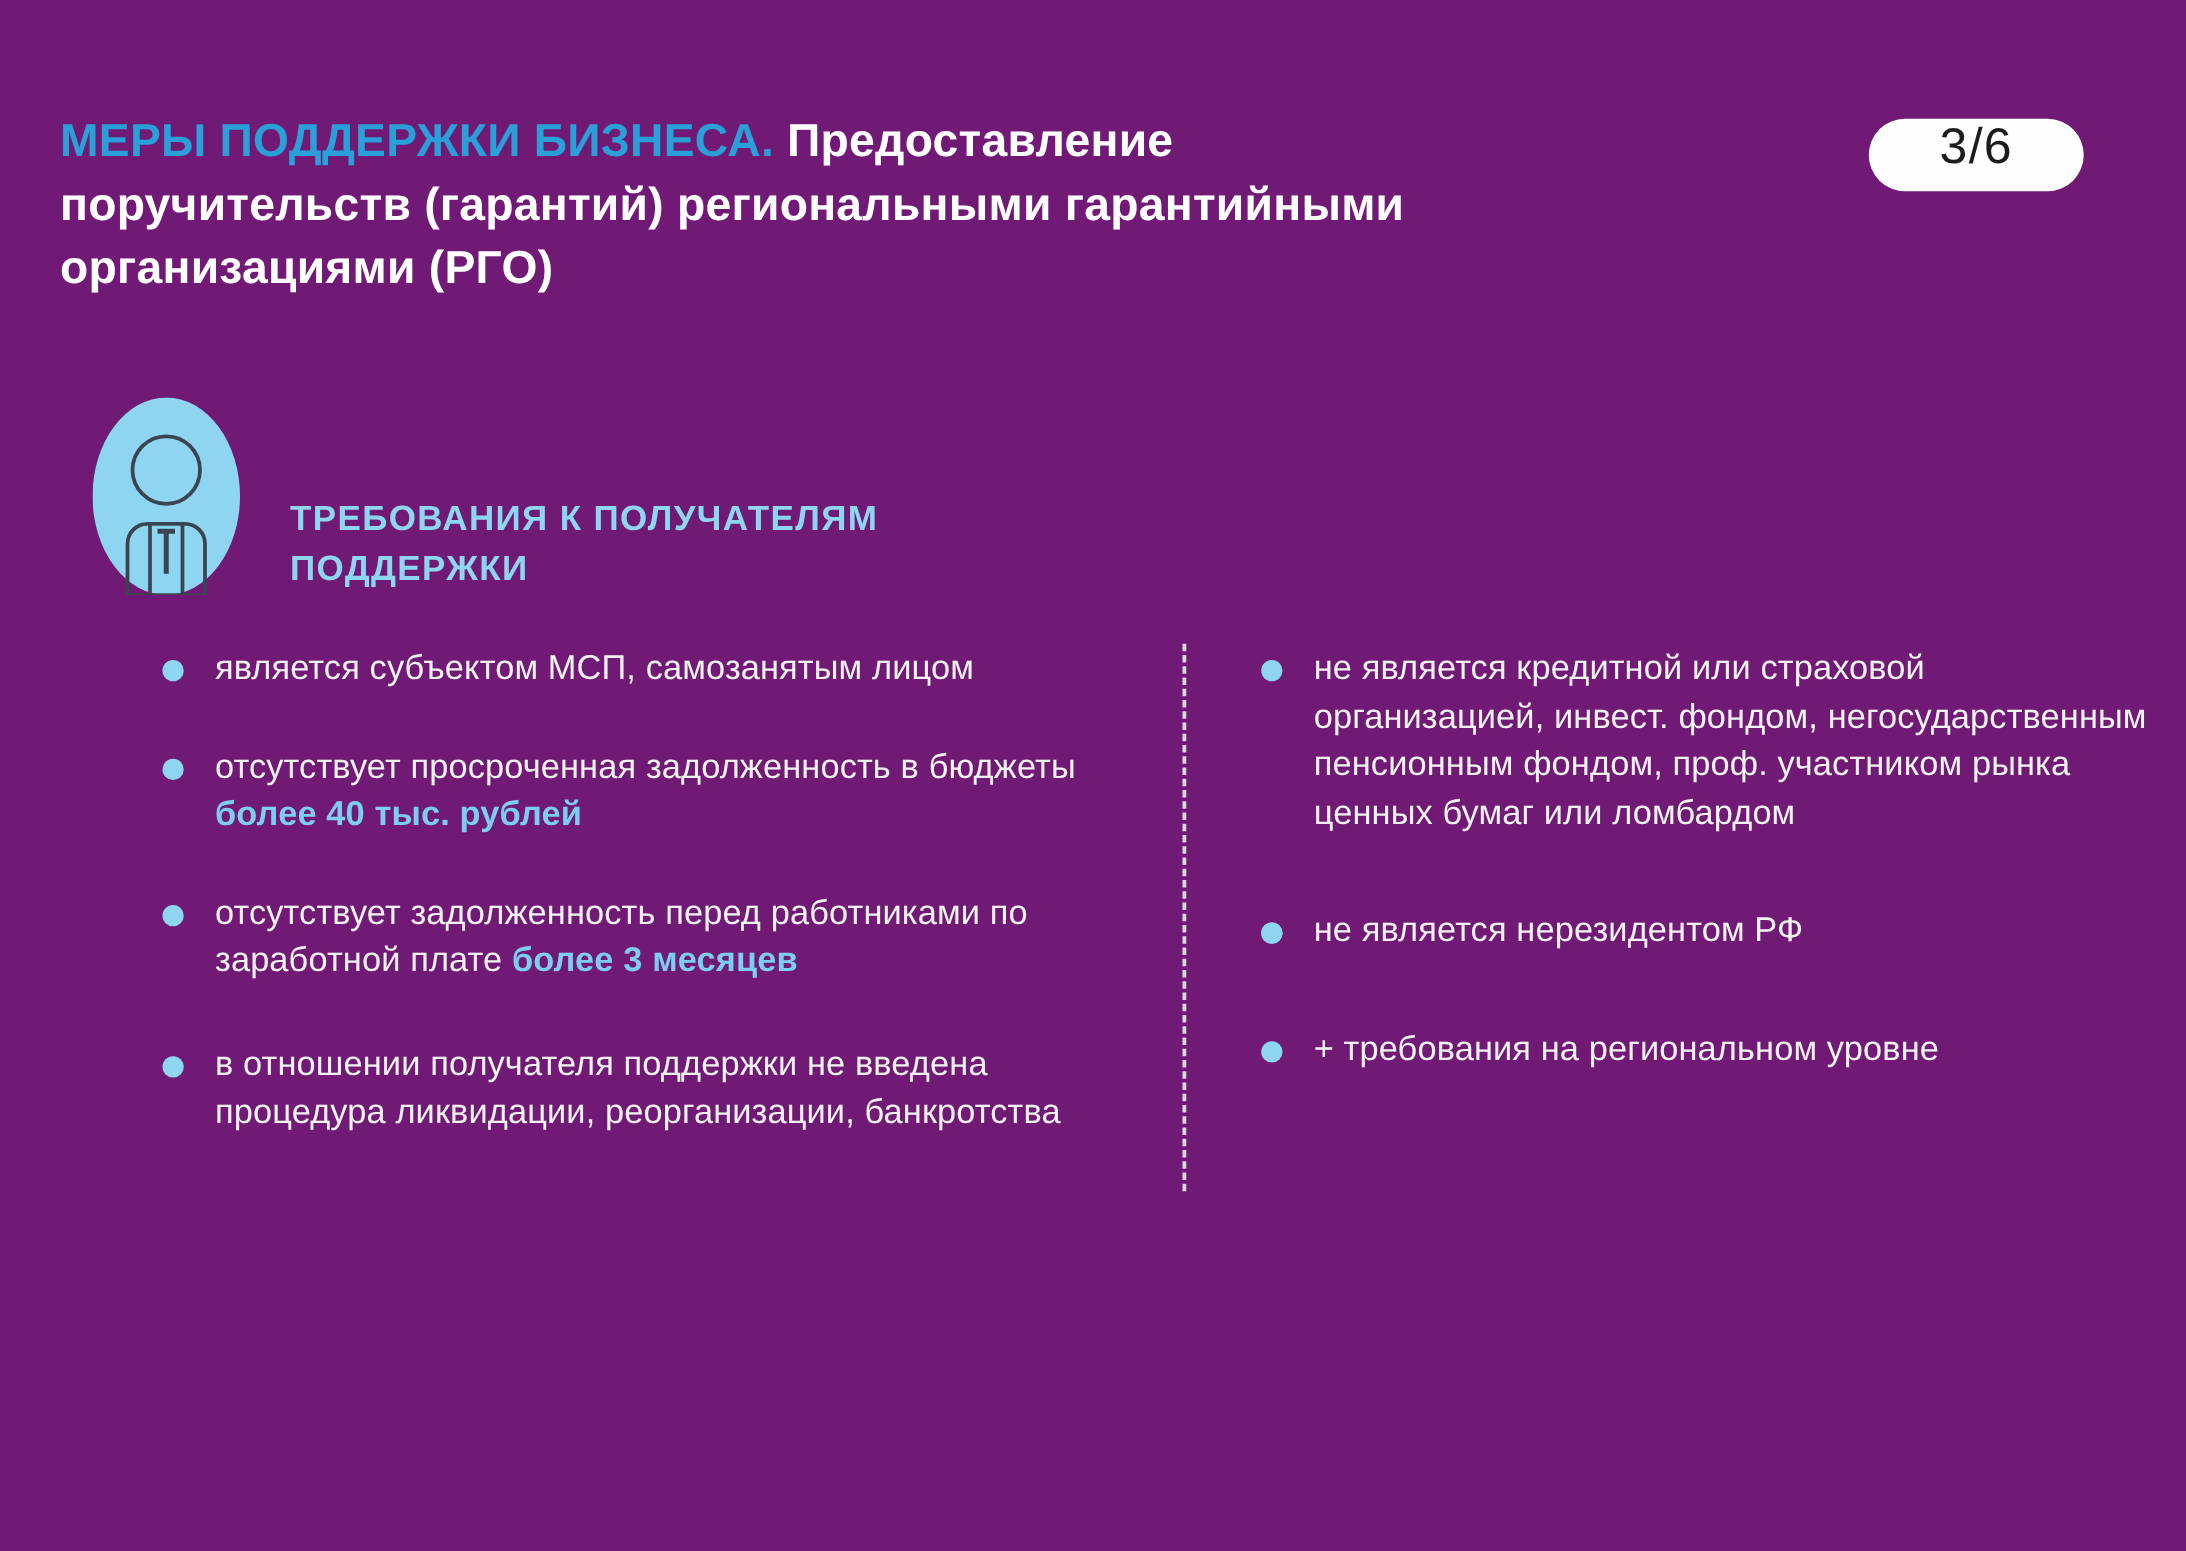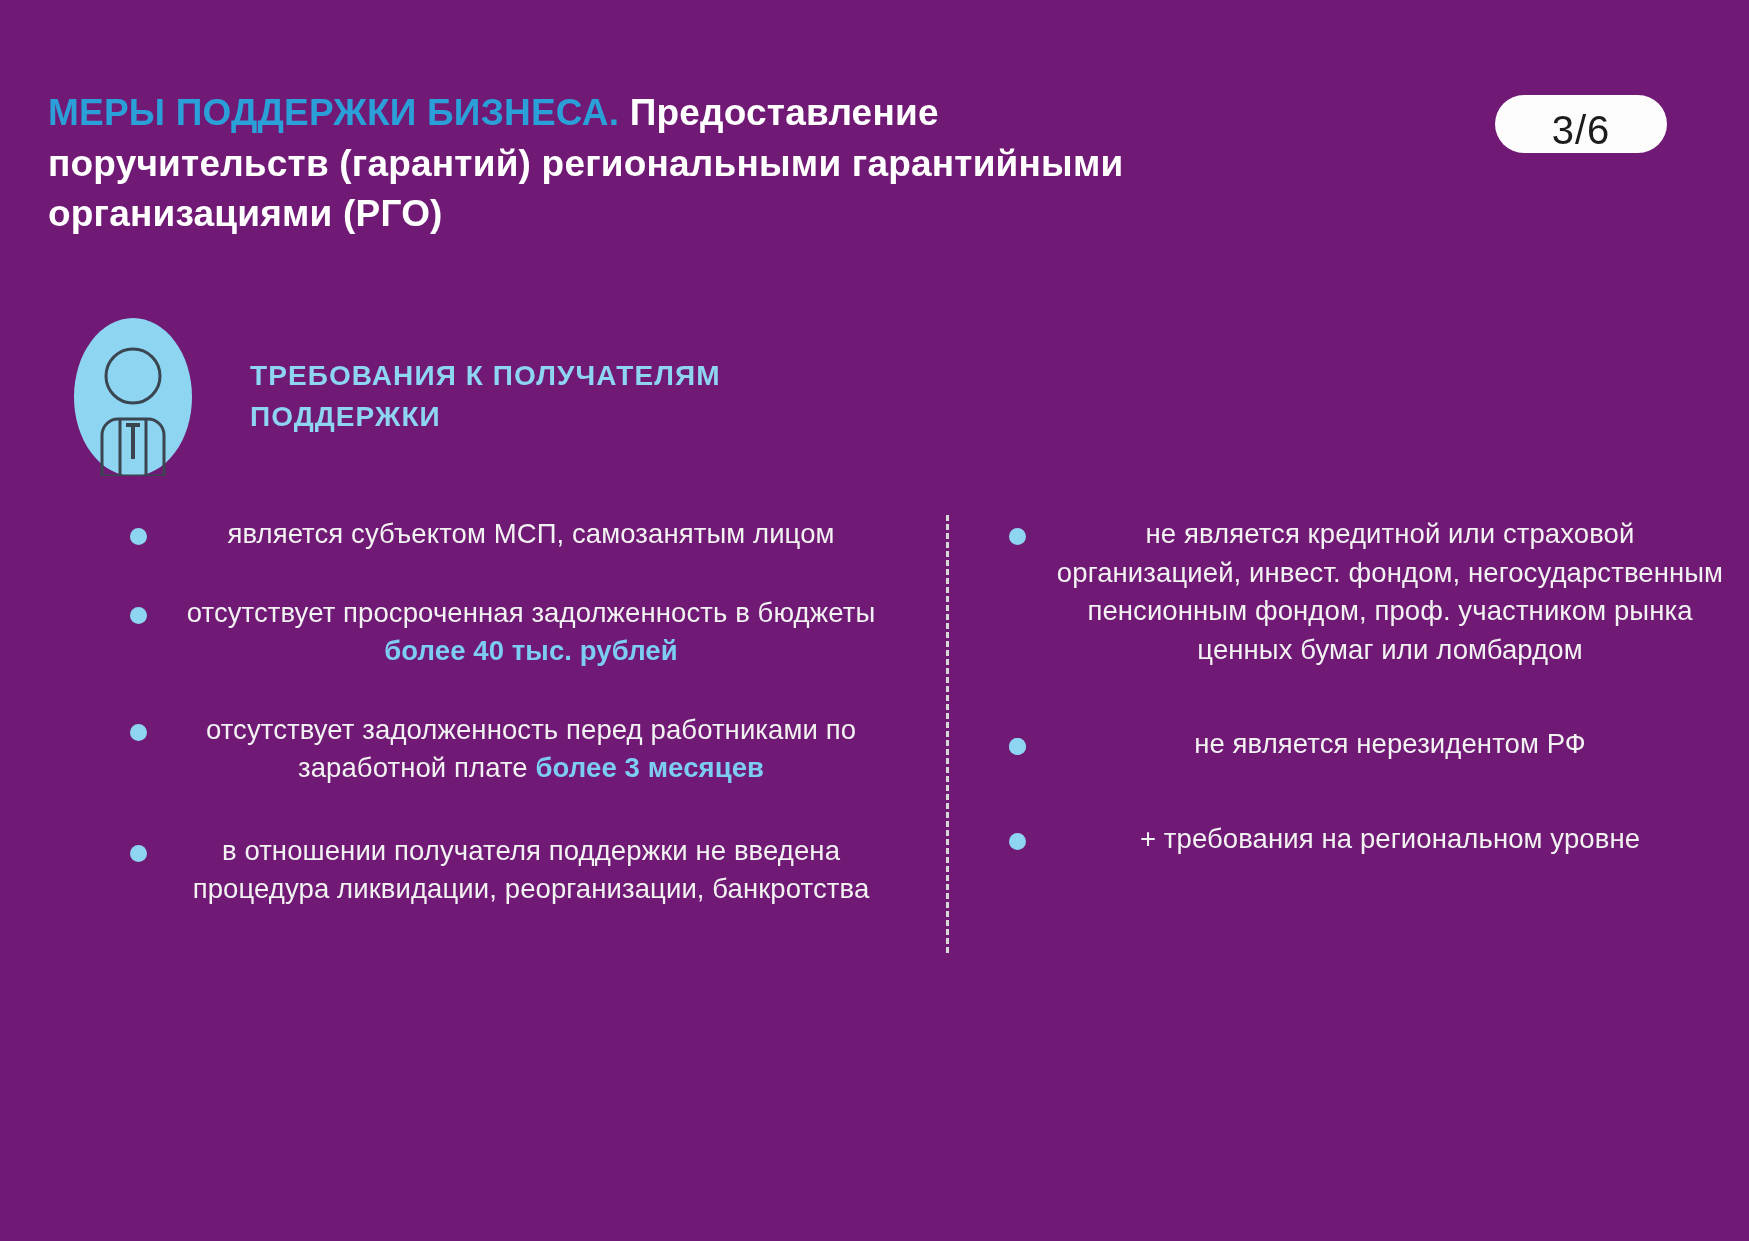--- a/index.html
+++ b/index.html
@@ -43,36 +43,36 @@
 
   .page-badge {
     position: absolute;
     right: 82px;
     top: 95px;
     min-width: 172px;
     height: 58px;
     background: #fdfdfd;
     border-radius: 29px;
     display: flex;
-    align-items: flex-end;
+    align-items: flex-start;
     justify-content: center;
     color: #1c1c1c;
     font-size: 40px;
     font-weight: 400;
     letter-spacing: 1px;
   }
 
   
   .section {
     position: absolute;
     left: 74px;
     top: 318px;
     display: flex;
-    align-items: center;
-    gap: 58px;
+    align-items: flex-end;
+    gap: 40px;
   }
   .avatar-icon {
     width: 118px;
     height: 158px;
     flex: 0 0 auto;
     display: block;
   }
   .section-title {
     margin: 0;
     font-size: 28px;
@@ -107,21 +107,20 @@
   }
   .col-right {
     flex: 1 1 auto;
     padding-left: 60px;
   }
 
   ul.bullets {
     list-style: none;
     margin: 0;
     padding: 0;
-    text-align: center;
   }
   ul.bullets li {
     position: relative;
     padding-left: 42px;
     font-size: 27.5px;
     line-height: 1.40;
     color: #f2f2f2;
     letter-spacing: 0.1px;
   }
   .col-left ul.bullets li { margin-bottom: 40px; }

